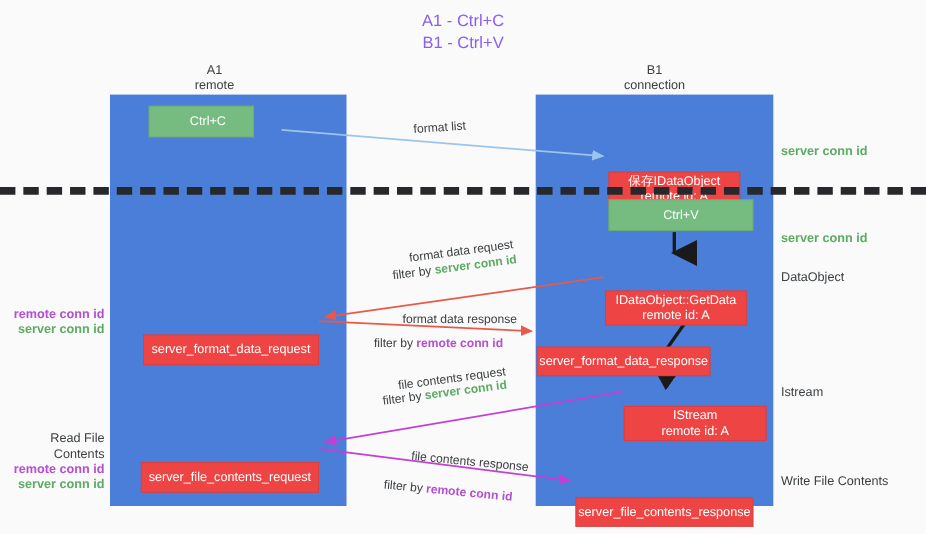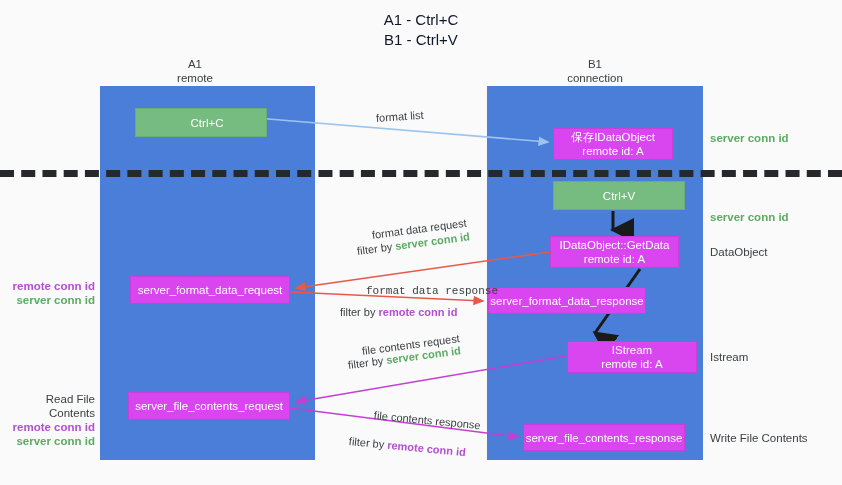--- a/index.html
+++ b/index.html
@@ -9,21 +9,21 @@
     font-family:"Liberation Sans","DejaVu Sans",sans-serif;
     position:relative;
     overflow:hidden;
     color:#3c4043;
   }
   .canvas{position:absolute;left:0;top:0;width:842px;height:485px;}
 
   
   .title{
     position:absolute;left:0;top:10px;width:842px;
-    text-align:center;font-size:15px;line-height:20px;color:#0f172a;
+    text-align:center;font-size:15px;line-height:20px;color:#8b5cf6;
   }
 
   
   .col-head{
     position:absolute;text-align:center;font-size:11.5px;line-height:14px;color:#3c4043;
   }
   #head-a1{left:125px;top:57px;width:140px;}
   #head-b1{left:525px;top:57px;width:140px;}
 
   
@@ -38,24 +38,24 @@
   }
 
   
   .node{
     position:absolute;box-sizing:border-box;
     display:flex;flex-direction:column;align-items:center;justify-content:center;
     color:#ffffff;font-size:11.5px;line-height:14px;text-align:center;
     border:1px solid rgba(0,0,0,.08);
   }
   .node.green{background:#76bb7f;}
-  .node.orange{background:#d946ef;}
+  .node.orange{background:#ef4444;margin-top:28px;}
   .node .l2{font-weight:400;}
 
-  #n-ctrlc{left:135px;top:108px;width:132px;height:29px;padding-left:12px;}
+  #n-ctrlc{left:135px;top:96px;width:96px;height:29px;padding-left:12px;}
   #n-saveido{left:553px;top:128px;width:120px;height:32px;}
   #n-ctrlv{left:553px;top:181px;width:132px;height:29px;}
   #n-getdata{left:550px;top:236px;width:129px;height:32px;text-align:right;}
   #n-fmtreq{left:130px;top:276px;width:160px;height:28px;}
   #n-fmtresp{left:488px;top:287px;width:158px;height:27px;}
   #n-istream{left:567px;top:341px;width:130px;height:32px;}
   #n-filereq{left:128px;top:392px;width:162px;height:28px;}
   #n-fileresp{left:523px;top:424px;width:162px;height:27px;}
 
   
@@ -79,21 +79,21 @@
   
   .elabel{position:absolute;font-size:11px;line-height:14px;color:#3c4043;white-space:nowrap;}
   .elabel .g{color:#5cab63;font-weight:bold;}
   .elabel .p{color:#b44fd0;font-weight:bold;}
   .elabel.rot-up{transform:rotate(-7.5deg);transform-origin:left center;}
   .elabel.rot-dn{transform:rotate(5.5deg);transform-origin:left center;}
 
   #el-formatlist{left:376px;top:111px;transform:rotate(-4deg);transform-origin:left center;}
   #el-fdr1{left:372px;top:228px;}
   #el-fdr2{left:357px;top:244px;}
-  #el-fdresp1{left:366px;top:284px;font-family:Liberation Mono, monospace;}
+  #el-fdresp1{left:366px;top:284px;}
   #el-fdresp2{left:340px;top:305px;}
   #el-fcr1{left:362px;top:344px;}
   #el-fcr2{left:348px;top:358px;}
   #el-fcresp1{left:374px;top:408px;}
   #el-fcresp2{left:349px;top:434px;}
 
   svg.arrows{position:absolute;left:0;top:0;width:842px;height:485px;pointer-events:none;}
 </style>
 </head>
 <body>

